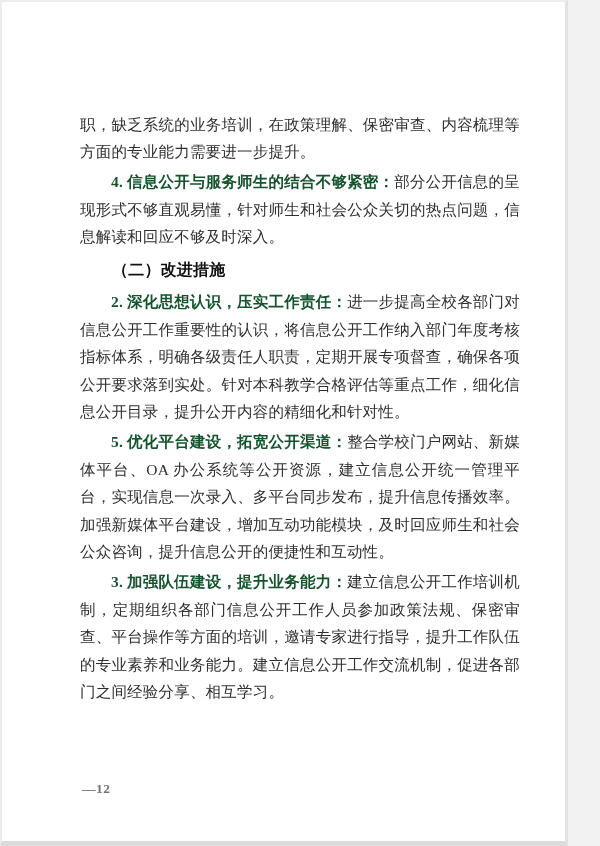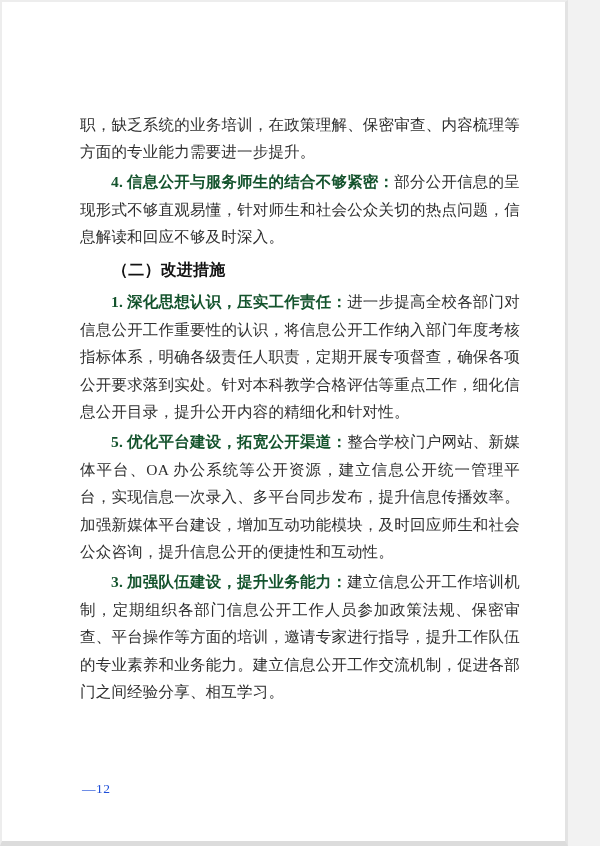--- a/index.html
+++ b/index.html
@@ -53,38 +53,38 @@
     margin: 5px 0;
     text-indent: 2em;
     letter-spacing: 0.2px;
   }
   .footer {
     position: absolute;
     left: 80px;
     top: 778px;
     font-size: 13.5px;
     line-height: 18px;
-    color: #1d4ed8;
-    font-weight: normal;
+    color: #737373;
+    font-weight: bold;
     letter-spacing: 0.5px;
   }
 </style>
 </head>
 <body>
 
 <div class="page">
   <main class="content">
 
     <p class="para continuation"><span>职，缺乏系统的业务培训，在政策理解、保密审查、内容梳理等方面的专业能力需要进一步提升。</span></p>
 
     <p class="para"><span class="lead">4. 信息公开与服务师生的结合不够紧密：</span><span>部分公开信息的呈现形式不够直观易懂，针对师生和社会公众关切的热点问题，信息解读和回应不够及时深入。</span></p>
 
     <h3 class="section-heading">（二）改进措施</h3>
 
-    <p class="para"><span class="lead">1. 深化思想认识，压实工作责任：</span><span>进一步提高全校各部门对信息公开工作重要性的认识，将信息公开工作纳入部门年度考核指标体系，明确各级责任人职责，定期开展专项督查，确保各项公开要求落到实处。针对本科教学合格评估等重点工作，细化信息公开目录，提升公开内容的精细化和针对性。</span></p>
+    <p class="para"><span class="lead">2. 深化思想认识，压实工作责任：</span><span>进一步提高全校各部门对信息公开工作重要性的认识，将信息公开工作纳入部门年度考核指标体系，明确各级责任人职责，定期开展专项督查，确保各项公开要求落到实处。针对本科教学合格评估等重点工作，细化信息公开目录，提升公开内容的精细化和针对性。</span></p>
 
     <p class="para"><span class="lead">5. 优化平台建设，拓宽公开渠道：</span><span>整合学校门户网站、新媒体平台、OA 办公系统等公开资源，建立信息公开统一管理平台，实现信息一次录入、多平台同步发布，提升信息传播效率。加强新媒体平台建设，增加互动功能模块，及时回应师生和社会公众咨询，提升信息公开的便捷性和互动性。</span></p>
 
     <p class="para"><span class="lead">3. 加强队伍建设，提升业务能力：</span><span>建立信息公开工作培训机制，定期组织各部门信息公开工作人员参加政策法规、保密审查、平台操作等方面的培训，邀请专家进行指导，提升工作队伍的专业素养和业务能力。建立信息公开工作交流机制，促进各部门之间经验分享、相互学习。</span></p>
 
 
   </main>
 
   <div class="footer">
     <span>—12</span>

